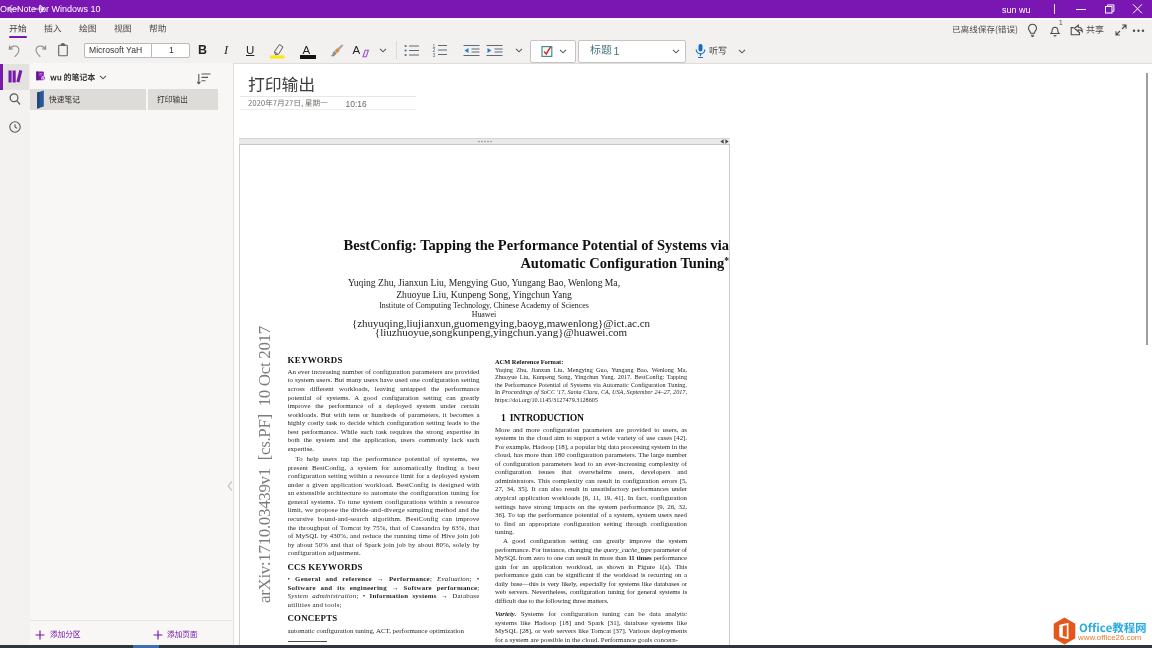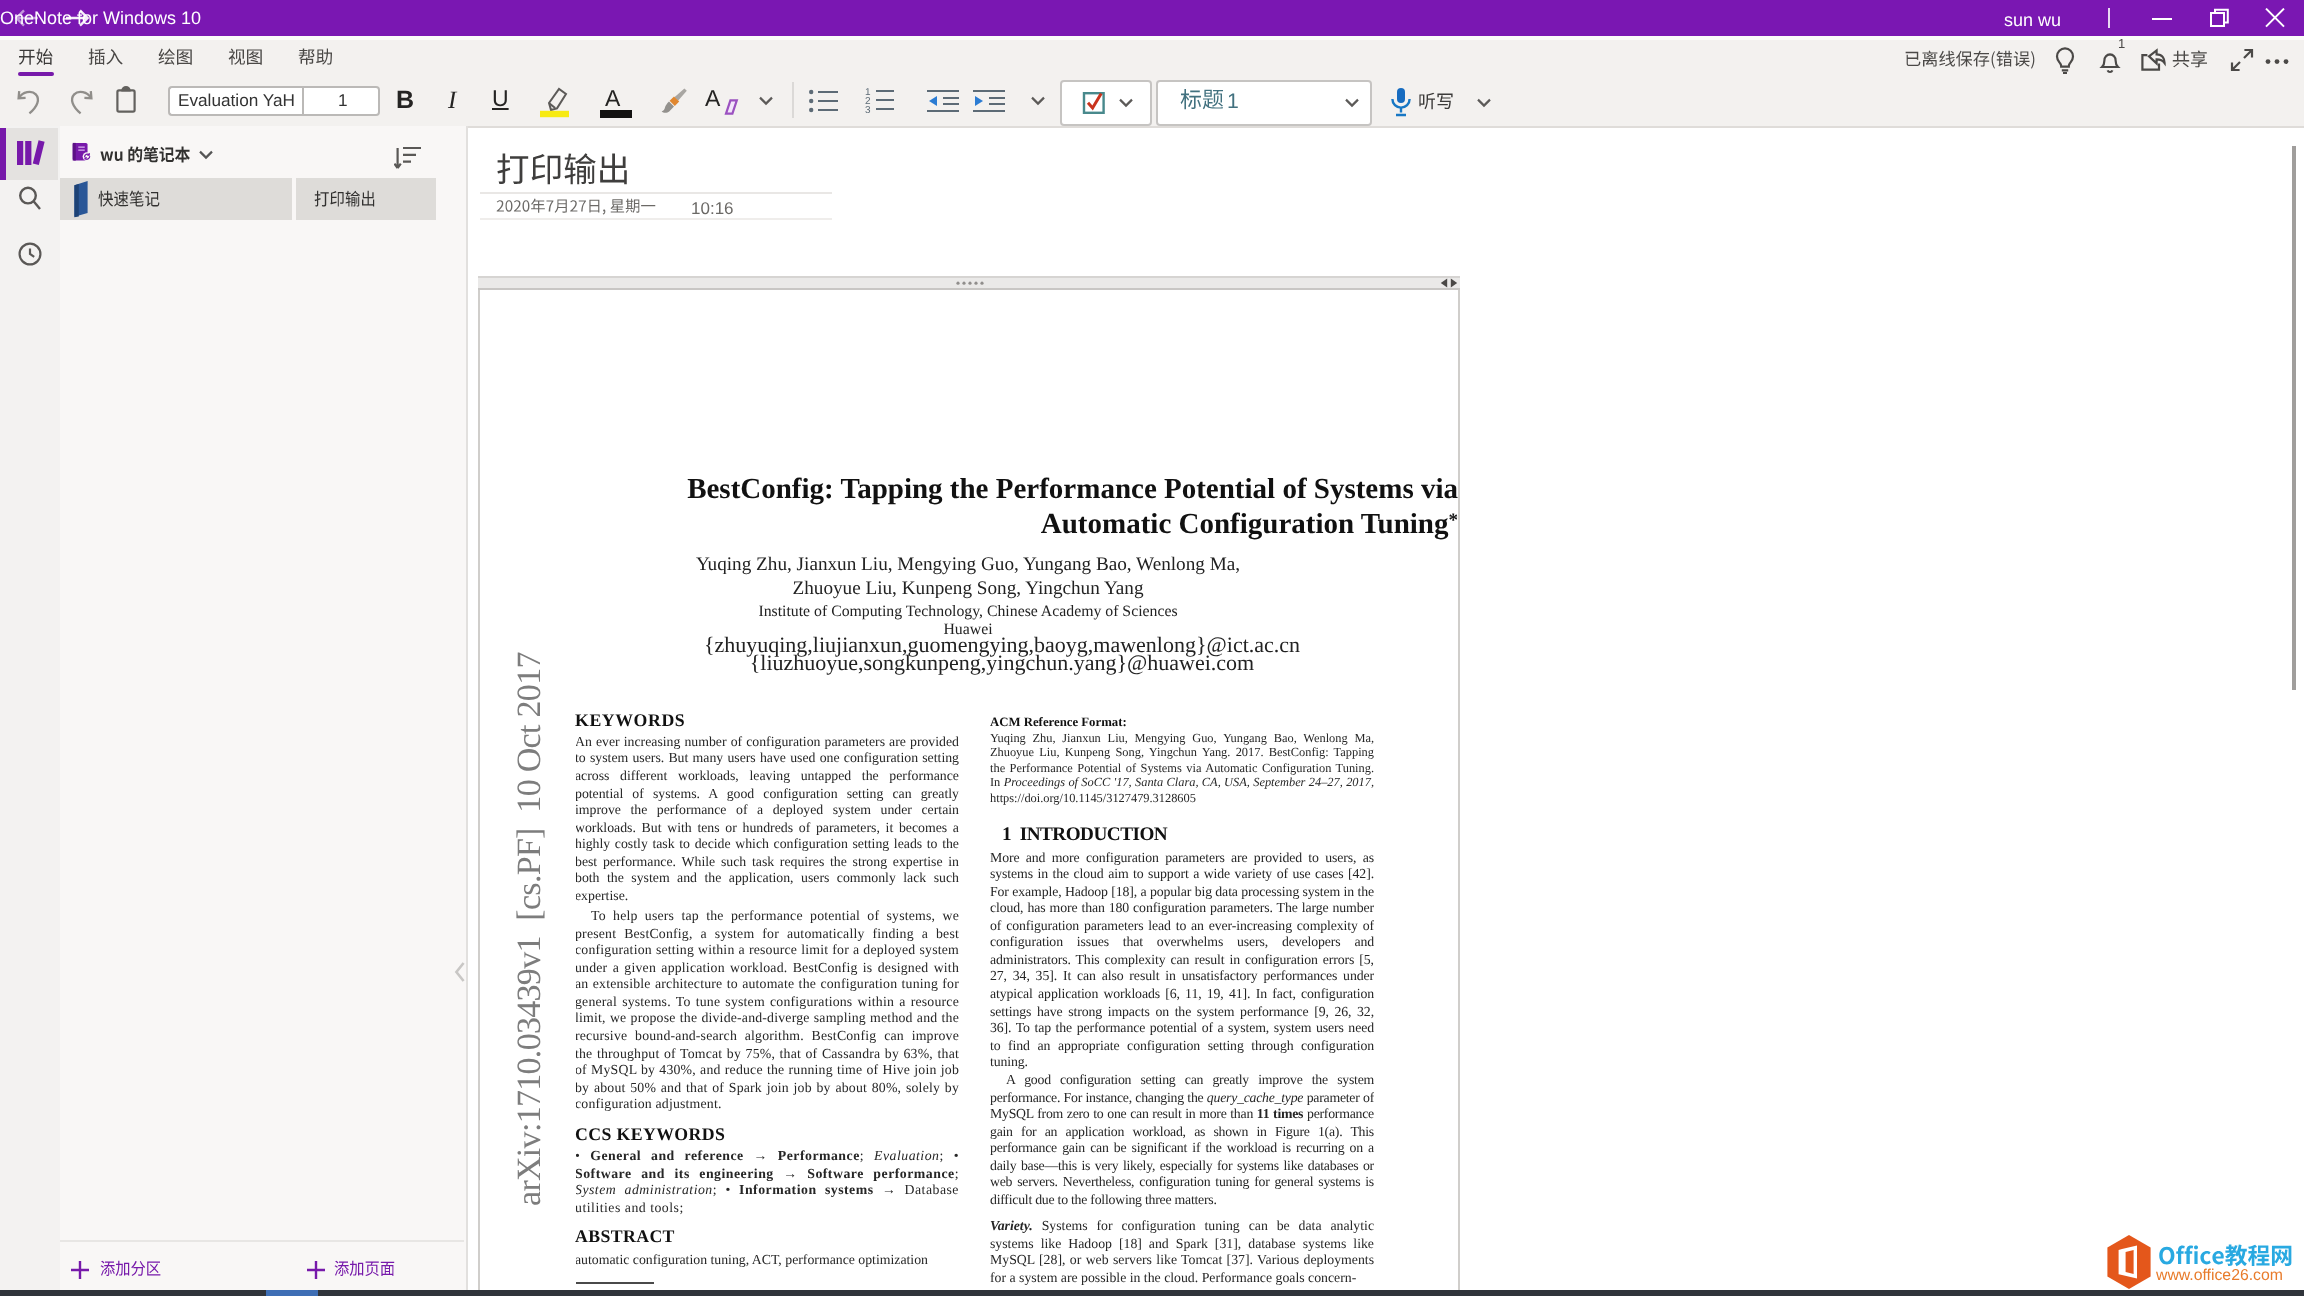--- a/index.html
+++ b/index.html
@@ -80,21 +80,21 @@
     </g>
   </svg>
 <svg class="abs" style="left:57px;top:43px" width="12" height="14" viewBox="0 0 12 14">
 <g stroke="#63615e" stroke-width="1.1" fill="none">
       <rect x="1.7" y="2.2" width="8.6" height="10.6" rx="0.8"></rect>
       <path d="M4.2 2.2a1.8 1.6 0 0 1 3.6 0z" fill="#63615e"></path>
     </g>
   </svg>
 <div class="abs" style="left:84px;top:42.5px;width:66px;height:13.5px;background:#fff;border:1px solid #bbb9b7;border-radius:2px 0 0 2px;border-right:none"></div>
 <div class="abs" style="left:150.5px;top:42.5px;width:37px;height:13.5px;background:#fff;border:1px solid #bbb9b7;border-radius:0 2px 2px 0"></div>
-<div class="abs" style="left:89px;top:45px;font-size:8.6px;color:#333;white-space:nowrap;width:58px;overflow:hidden">Evaluation YaH</div>
+<div class="abs" style="left:89px;top:45px;font-size:8.6px;color:#333;white-space:nowrap;width:58px;overflow:hidden">Microsoft YaH</div>
 <div class="abs" style="left:169px;top:45px;font-size:8.6px;color:#333">1</div>
 <div class="abs" style="left:198px;top:43px;font-size:12.5px;font-weight:bold;color:#252423">B</div>
 <div class="abs ser" style="left:224px;top:43px;font-size:12.5px;font-style:italic;color:#252423">I</div>
 <div class="abs" style="left:246px;top:43.5px;font-size:11.5px;color:#252423;text-decoration:underline">U</div>
 <svg class="abs" style="left:269px;top:42px" width="17" height="17" viewBox="0 0 17 17">
 <g stroke="#5c5a58" stroke-width="1" fill="none">
       <path d="M5.5 9.5l5-7 3.5 2.5-4.5 7.2-3 .8z"></path>
       <path d="M5.8 9.8l2.8 2.2"></path>
     </g>
 <rect x="1" y="13.4" width="14.5" height="3.2" fill="#f7ea12"></rect>
@@ -255,21 +255,21 @@
 <div class="abs ser" style="left:239px;top:236.5px;width:490px;text-align:right;font-weight:bold;font-size:14.5px;line-height:16.2px;color:#111">BestConfig: Tapping the Performance Potential of Systems via<br>Automatic Configuration Tuning<span style="font-size:9.5px;vertical-align:3.5px">*</span></div>
 <div class="abs ser" style="left:239px;top:277px;width:490px;text-align:center;font-size:9.6px;line-height:11.6px;color:#222">Yuqing Zhu, Jianxun Liu, Mengying Guo, Yungang Bao, Wenlong Ma,<br>Zhuoyue Liu, Kunpeng Song, Yingchun Yang</div>
 <div class="abs ser" style="left:239px;top:300.5px;width:490px;text-align:center;font-size:7.9px;line-height:9px;color:#222">Institute of Computing Technology, Chinese Academy of Sciences<br>Huawei</div>
 <div class="abs ser" style="left:256px;top:318.7px;width:490px;text-align:center;font-size:11px;line-height:9.8px;color:#222">{zhuyuqing,liujianxun,guomengying,baoyg,mawenlong}@ict.ac.cn<br>{liuzhuoyue,songkunpeng,yingchun.yang}@huawei.com</div>
 <div class="abs ser" style="left:255px;top:603px;transform:rotate(-90deg);transform-origin:0 0;white-space:nowrap;font-size:17px;color:#7d7d7d;letter-spacing:-0.35px">arXiv:1710.03439v1&nbsp; [cs.PF]&nbsp; 10 Oct 2017</div>
 <div class="abs ser" style="left:287.5px;top:355px;font-size:8.9px;font-weight:bold;color:#111;letter-spacing:0.3px">KEYWORDS</div>
 <div class="abs ser" style="left:287.5px;top:367.9px;width:192px;height:86px;overflow:hidden;font-size:6.9px;line-height:8.55px;text-align:justify;color:#262626">An ever increasing number of configuration parameters are provided to system users. But many users have used one configuration setting across different workloads, leaving untapped the performance potential of systems. A good configuration setting can greatly improve the performance of a deployed system under certain workloads. But with tens or hundreds of parameters, it becomes a highly costly task to decide which configuration setting leads to the best performance. While such task requires the strong expertise in both the system and the application, users commonly lack such expertise.</div>
 <div class="abs ser" style="left:287.5px;top:455.2px;width:192px;height:103px;overflow:hidden;font-size:6.9px;line-height:8.55px;text-align:justify;color:#262626;text-indent:8px;letter-spacing:0.1px">To help users tap the performance potential of systems, we present BestConfig, a system for automatically finding a best configuration setting within a resource limit for a deployed system under a given application workload. BestConfig is designed with an extensible architecture to automate the configuration tuning for general systems. To tune system configurations within a resource limit, we propose the divide-and-diverge sampling method and the recursive bound-and-search algorithm. BestConfig can improve the throughput of Tomcat by 75%, that of Cassandra by 63%, that of MySQL by 430%, and reduce the running time of Hive join job by about 50% and that of Spark join job by about 80%, solely by configuration adjustment.</div>
 <div class="abs ser" style="left:287.5px;top:562.4px;font-size:8.9px;font-weight:bold;color:#111;letter-spacing:0.2px">CCS KEYWORDS</div>
 <div class="abs ser" style="left:287.5px;top:575.3px;width:192px;height:35px;overflow:hidden;font-size:6.9px;line-height:8.55px;text-align:justify;color:#262626;letter-spacing:0.25px">• <b>General and reference</b> → <b>Performance</b>; <i>Evaluation</i>; • <b>Software and its engineering</b> → <b>Software performance</b>; <i>System administration</i>; • <b>Information systems</b> → Database utilities and tools;</div>
-<div class="abs ser" style="left:287.5px;top:613.2px;font-size:8.9px;font-weight:bold;color:#111;letter-spacing:0.2px">ABSTRACT</div>
+<div class="abs ser" style="left:287.5px;top:613.2px;font-size:8.9px;font-weight:bold;color:#111;letter-spacing:0.2px">CONCEPTS</div>
 <div class="abs ser" style="left:287.5px;top:626.6px;width:192px;height:9px;overflow:hidden;font-size:6.9px;line-height:8.55px;text-align:justify;color:#262626">automatic configuration tuning, ACT, performance optimization</div>
 <div class="abs" style="left:287.5px;top:640.8px;width:39px;height:1.2px;background:#4a4a4a"></div>
 <div class="abs ser" style="left:495px;top:358px;font-size:6.4px;font-weight:bold;color:#111">ACM Reference Format:</div>
 <div class="abs ser" style="left:495px;top:365.9px;width:192px;height:30px;overflow:hidden;font-size:6.2px;line-height:7.4px;text-align:justify;color:#262626">Yuqing Zhu, Jianxun Liu, Mengying Guo, Yungang Bao, Wenlong Ma, Zhuoyue Liu, Kunpeng Song, Yingchun Yang. 2017. BestConfig: Tapping the Performance Potential of Systems via Automatic Configuration Tuning. In <i>Proceedings of SoCC '17, Santa Clara, CA, USA, September 24–27, 2017,</i> 13 pages.</div>
 <div class="abs ser" style="left:495px;top:395.6px;font-size:6.2px;color:#262626">https://doi.org/10.1145/3127479.3128605</div>
 <div class="abs ser" style="left:501px;top:411.6px;font-size:9.6px;font-weight:bold;color:#111;letter-spacing:-0.25px">1&nbsp;&nbsp;INTRODUCTION</div>
 <div class="abs ser" style="left:495px;top:425.6px;width:192px;height:110.6px;overflow:hidden;font-size:6.9px;line-height:8.55px;text-align:justify;color:#262626;letter-spacing:-0.05px">More and more configuration parameters are provided to users, as systems in the cloud aim to support a wide variety of use cases [42]. For example, Hadoop [18], a popular big data processing system in the cloud, has more than 180 configuration parameters. The large number of configuration parameters lead to an ever-increasing complexity of configuration issues that overwhelms users, developers and administrators. This complexity can result in configuration errors [5, 27, 34, 35]. It can also result in unsatisfactory performances under atypical application workloads [6, 11, 19, 41]. In fact, configuration settings have strong impacts on the system performance [9, 26, 32, 36]. To tap the performance potential of a system, system users need to find an appropriate configuration setting through configuration tuning.</div>
 <div class="abs ser" style="left:495px;top:537.0px;width:192px;height:69px;overflow:hidden;font-size:6.9px;line-height:8.55px;text-align:justify;color:#262626;text-indent:8px;letter-spacing:-0.12px">A good configuration setting can greatly improve the system performance. For instance, changing the <i>query_cache_type</i> parameter of MySQL from zero to one can result in more than <b>11 times</b> performance gain for an application workload, as shown in Figure 1(a). This performance gain can be significant if the workload is recurring on a daily base—this is very likely, especially for systems like databases or web servers. Nevertheless, configuration tuning for general systems is difficult due to the following three matters.</div>
 <div class="abs ser" style="left:495px;top:610.2px;width:192px;height:35px;overflow:hidden;font-size:6.9px;line-height:8.55px;text-align:justify;color:#262626"><b><i>Variety.</i></b> Systems for configuration tuning can be data analytic systems like Hadoop [18] and Spark [31], database systems like MySQL [28], or web servers like Tomcat [37]. Various deployments for a system are possible in the cloud. Performance goals concern-</div>
 <svg class="abs" style="left:1052.5px;top:616.5px" width="23" height="28" viewBox="0 0 23 28">

